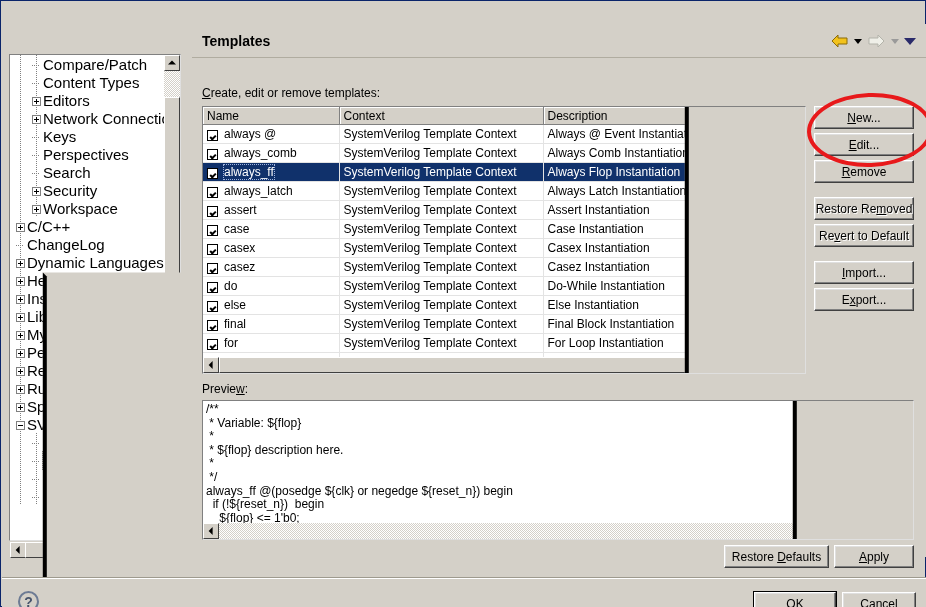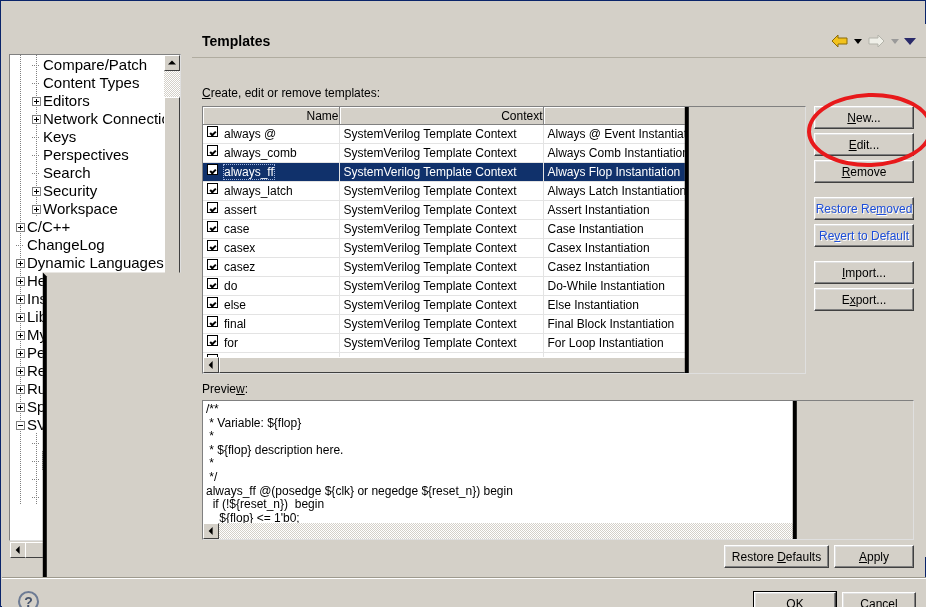--- a/index.html
+++ b/index.html
@@ -117,57 +117,57 @@
   .caption{position:absolute;left:10px;top:62px;font-size:12px;color:#000;}
   .caption u{text-decoration:underline;}
 
   
   .tablebox{position:absolute;left:10px;top:82px;width:604px;height:268px;
     border-top:1px solid #808080;border-left:1px solid #808080;
     border-right:1px solid #dfdfdf;border-bottom:1px solid #dfdfdf;
     background:#fff;box-sizing:border-box;overflow:hidden;}
   table.tpl{border-collapse:collapse;width:586px;table-layout:fixed;font-size:12px;}
   table.tpl th{
-    background:#d4d0c8;height:17px;font-weight:normal;text-align:right;
+    background:#d4d0c8;height:17px;font-weight:normal;text-align:left;
     padding:0 0 0 4px;font-size:12px;
     border-right:1px solid #808080;border-bottom:1px solid #808080;
     box-shadow:inset 1px 1px 0 #fff;
     white-space:nowrap;overflow:hidden;
   }
   table.tpl th.c4{text-align:left;}
   table.tpl td{height:18px;padding:0 0 0 4px;border-bottom:1px solid #e3e3e3;
     white-space:nowrap;overflow:hidden;font-size:12px;}
   table.tpl td.vsep{border-right:1px solid #e3e3e3;}
   table.tpl td.ctr{text-align:center;padding-left:0;}
   table.tpl tr.sel td{background:#10316b;color:#fff;}
   table.tpl tr.sel td.name{background:#10316b;}
   .cbx{display:inline-block;width:11px;height:11px;background:#fff;
     border:1px solid #000;box-sizing:border-box;position:relative;
     vertical-align:middle;margin-right:6px;margin-top:-1px;}
   .cbx:after{content:"";position:absolute;left:2px;top:4px;width:4px;height:2px;
     border-left:2px solid #000;border-bottom:2px solid #000;transform:rotate(-45deg);}
-  .namecell{display:flex;align-items:flex-start;}
+  .namecell{display:flex;align-items:flex-end;}
   .nametxt{display:inline-block;}
   tr.sel .nametxt{outline:1px dotted #9fb4e0;}
 
   .tbl-vsb{position:absolute;right:0;top:0;width:16px;height:250px;
     background:repeating-conic-gradient(#fff 0 25%, #d4d0c8 0 50%) 0 0/2px 2px;}
   .tbl-hsb{position:absolute;left:0;bottom:0;width:586px;height:16px;
     background:repeating-conic-gradient(#fff 0 25%, #d4d0c8 0 50%) 0 0/2px 2px;}
   .corner{position:absolute;right:0;bottom:0;width:16px;height:16px;background:#d4d0c8;}
 
   
   .btncol{position:absolute;left:622px;top:82px;width:100px;}
   .btn{width:100px;height:23px;background:#d4d0c8;color:#000;font-size:12px;
     display:flex;align-items:center;justify-content:center;
     border-top:1px solid #fff;border-left:1px solid #fff;
     border-right:1px solid #404040;border-bottom:1px solid #404040;
     box-shadow:inset -1px -1px 0 #808080, inset 1px 1px 0 #dfdfdf;
     box-sizing:border-box;margin-bottom:4px;white-space:nowrap;}
-  .btn.dis{color:#1d4ed8;text-shadow:1px 1px 0 #fff;}
+  .btn.dis{color:#000000;text-shadow:1px 1px 0 #fff;}
   .btn u{text-decoration:underline;}
   .gap{height:10px;}
 
   
   .prev-cap{position:absolute;left:10px;top:358px;font-size:12px;color:#000;}
   .prevbox{position:absolute;left:10px;top:376px;width:712px;height:140px;
     border-top:1px solid #808080;border-left:1px solid #808080;
     border-right:1px solid #dfdfdf;border-bottom:1px solid #dfdfdf;
     background:#fff;box-sizing:border-box;overflow:hidden;}
   .code{position:absolute;left:3px;top:2px;width:676px;

